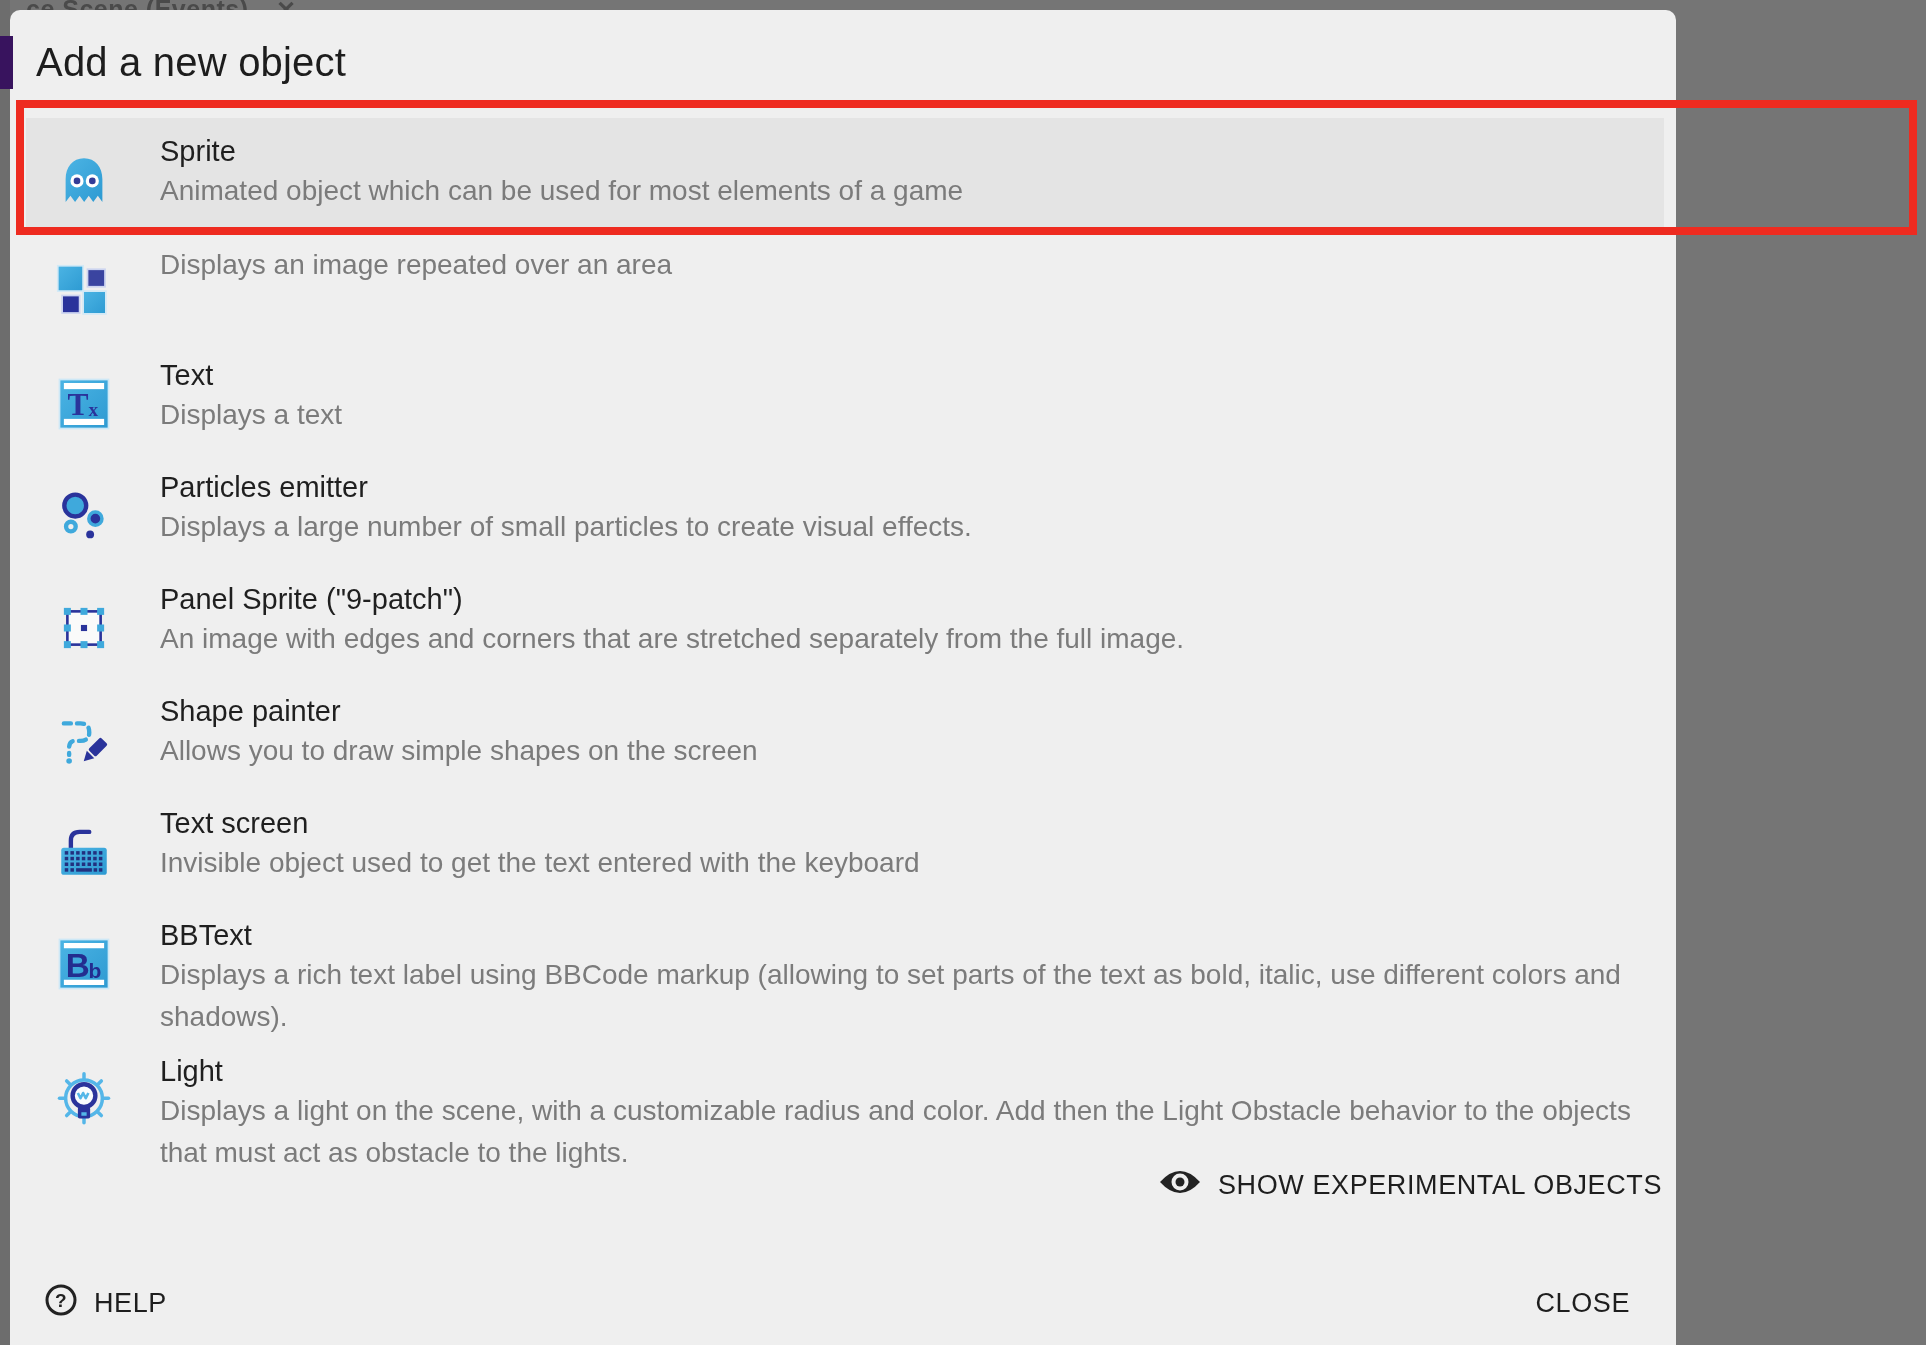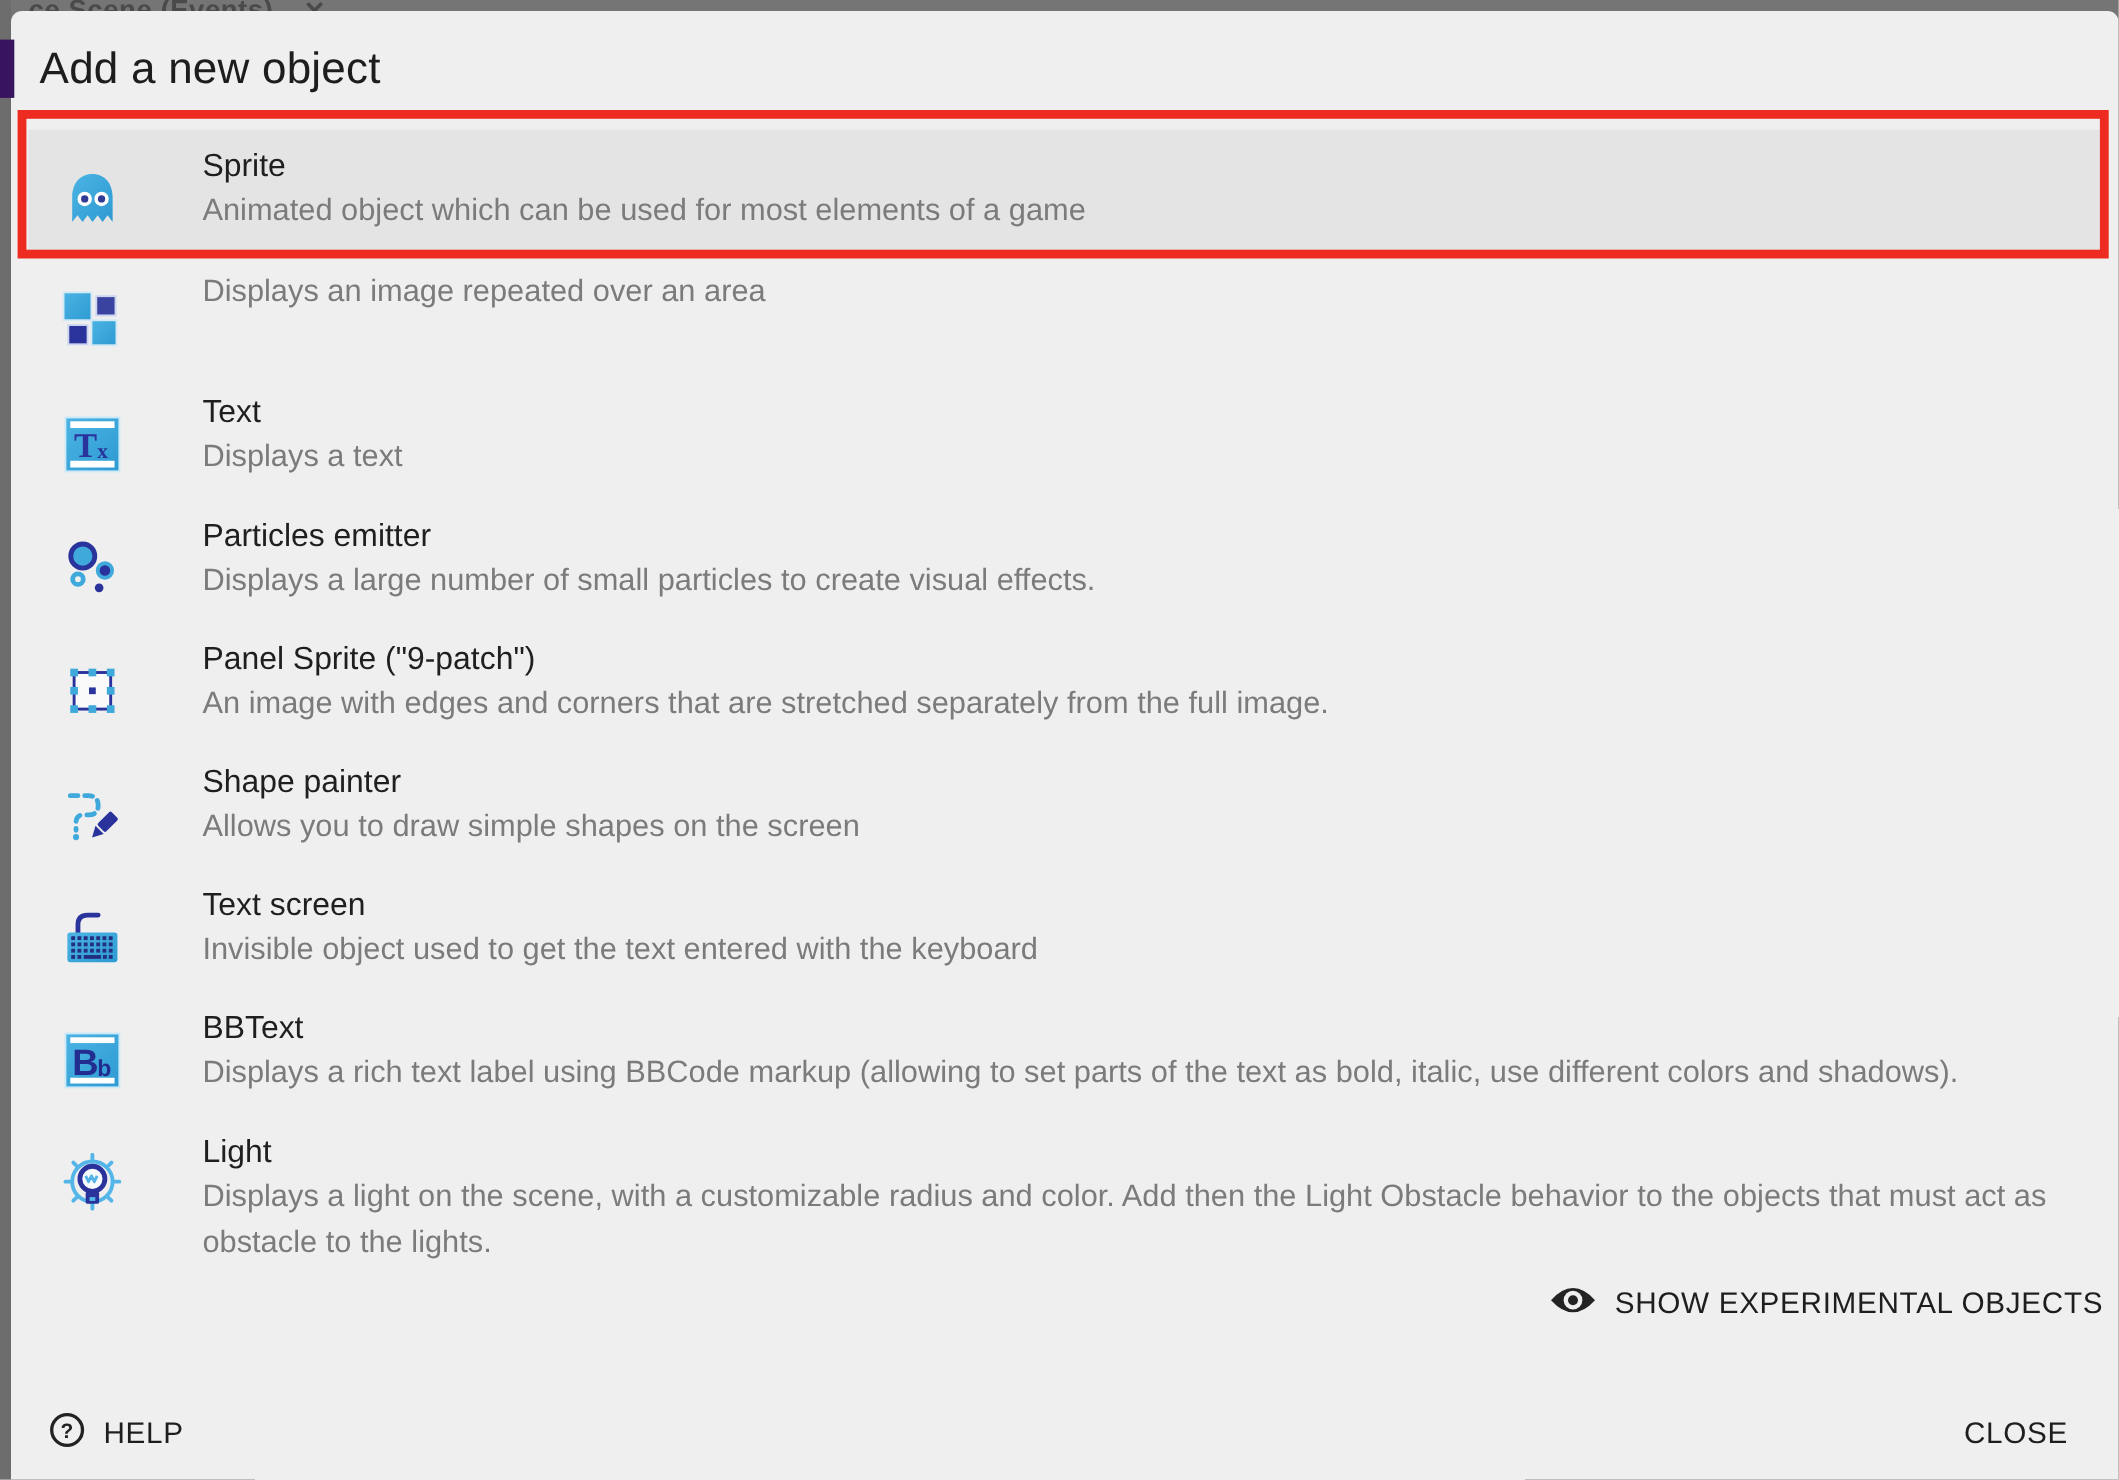--- a/index.html
+++ b/index.html
@@ -22,42 +22,42 @@
   .left-strip{
     position:absolute;left:0;top:0;width:10px;height:1345px;
     background:#6d6d6d;z-index:1;
   }
   .purple-block{
     position:absolute;left:0;top:36px;width:13px;height:53px;
     background:#38135e;z-index:3;
   }
   
   .dialog{
-    position:absolute;left:10px;top:10px;width:1916px;height:1335px;
+    position:absolute;left:10px;top:10px;width:1666px;height:1335px;
     background:#efefef;z-index:2;
     border-top-left-radius:10px;border-top-right-radius:10px;
   }
   .dialog-title{
     position:absolute;left:26px;top:30px;
     font-size:40px;font-weight:500;color:#1d1d1d;letter-spacing:.2px;
   }
   
   .object-list{
     position:absolute;left:16px;top:108px;right:12px;
   }
   .object-row{
     min-height:112px;display:flex;align-items:flex-start;
     box-sizing:border-box;cursor:pointer;
   }
   .object-row.highlighted{background:#e4e4e4;}
   .row-icon{
     margin-left:30px;margin-top:34px;width:56px;height:56px;flex:0 0 56px;
   }
   .row-icon svg{display:block;}
-  .row-text{margin-left:72px;margin-top:14px;}
+  .row-text{margin-left:48px;margin-top:14px;}
   .row-title{
     font-size:29px;line-height:38px;color:#1f1f1f;
   }
   .row-desc{
     font-size:28px;line-height:42px;color:#7b7b7b;max-width:1680px;
   }
   
   .annotation-box{
     position:absolute;left:6px;top:90px;width:1885px;height:119px;
     border:8px solid #ee2b20;pointer-events:none;z-index:5;

